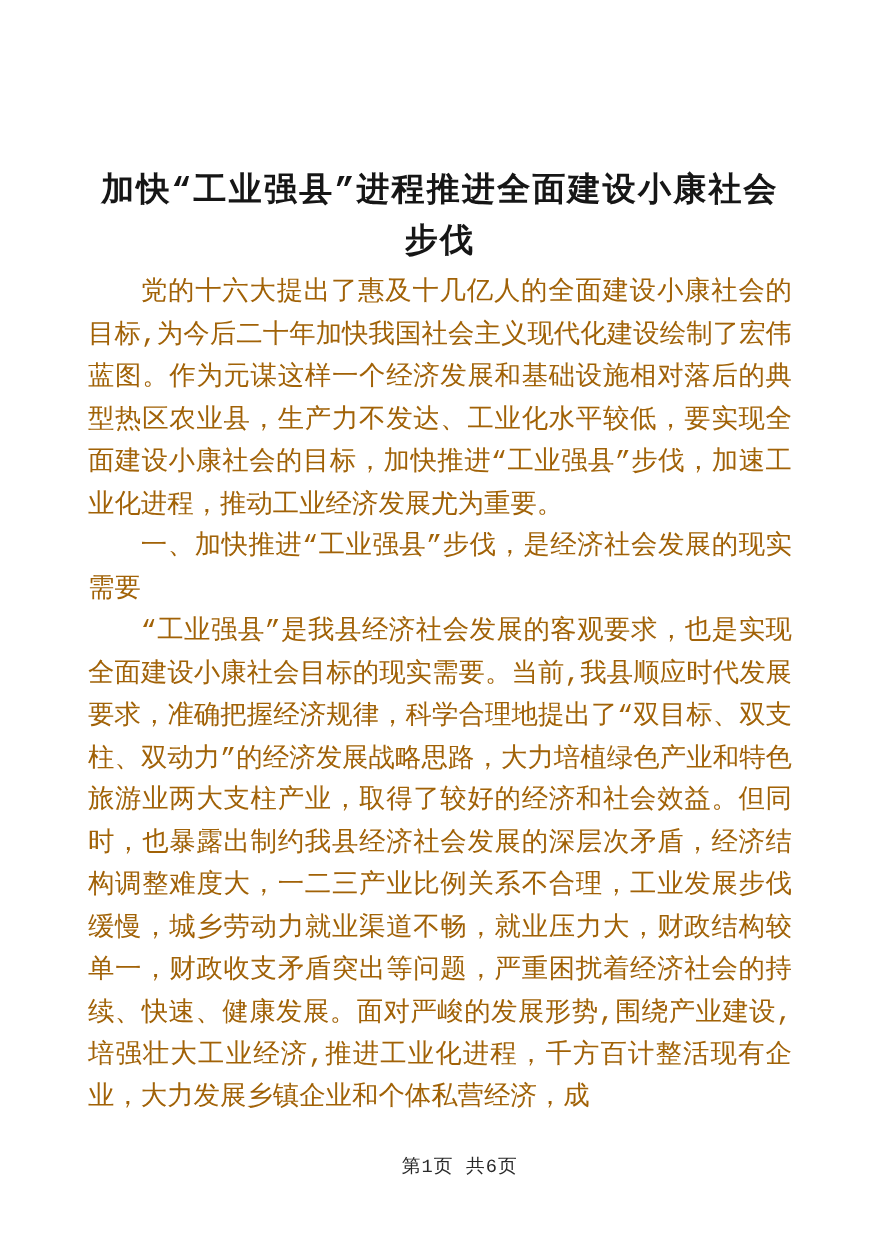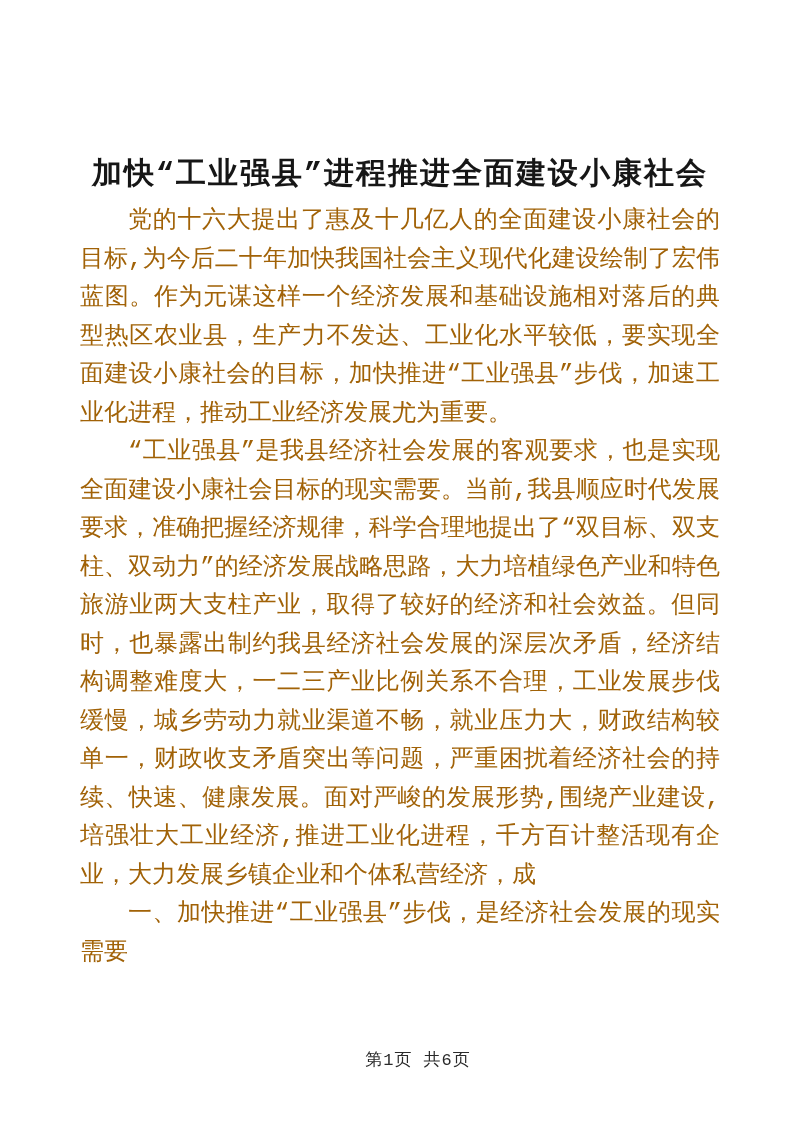--- a/index.html
+++ b/index.html
@@ -61,21 +61,22 @@
     transform: translateX(18px);
   }
 </style>
 </head>
 <body>
 
 <div class="page">
   <div class="content">
     <h1 class="doc-title">
       <span class="title-line">加快“工业强县”进程推进全面建设小康社会</span>
+      <span class="title-line">步伐</span>
     </h1>
     <div class="body-text">
       <p>党的十六大提出了惠及十几亿人的全面建设小康社会的目标,为今后二十年加快我国社会主义现代化建设绘制了宏伟蓝图。作为元谋这样一个经济发展和基础设施相对落后的典型热区农业县，生产力不发达、工业化水平较低，要实现全面建设小康社会的目标，加快推进“工业强县”步伐，加速工业化进程，推动工业经济发展尤为重要。</p>
+      <p>一、加快推进“工业强县”步伐，是经济社会发展的现实需要</p>
       <p>“工业强县”是我县经济社会发展的客观要求，也是实现全面建设小康社会目标的现实需要。当前,我县顺应时代发展要求，准确把握经济规律，科学合理地提出了“双目标、双支柱、双动力”的经济发展战略思路，大力培植绿色产业和特色旅游业两大支柱产业，取得了较好的经济和社会效益。但同时，也暴露出制约我县经济社会发展的深层次矛盾，经济结构调整难度大，一二三产业比例关系不合理，工业发展步伐缓慢，城乡劳动力就业渠道不畅，就业压力大，财政结构较单一，财政收支矛盾突出等问题，严重困扰着经济社会的持续、快速、健康发展。面对严峻的发展形势,围绕产业建设,培强壮大工业经济,推进工业化进程，千方百计整活现有企业，大力发展乡镇企业和个体私营经济，成</p>
-      <p>一、加快推进“工业强县”步伐，是经济社会发展的现实需要</p>
     </div>
   </div>
   <div class="page-footer">第1页 共6页</div>
 </div>
 
 </body></html>

